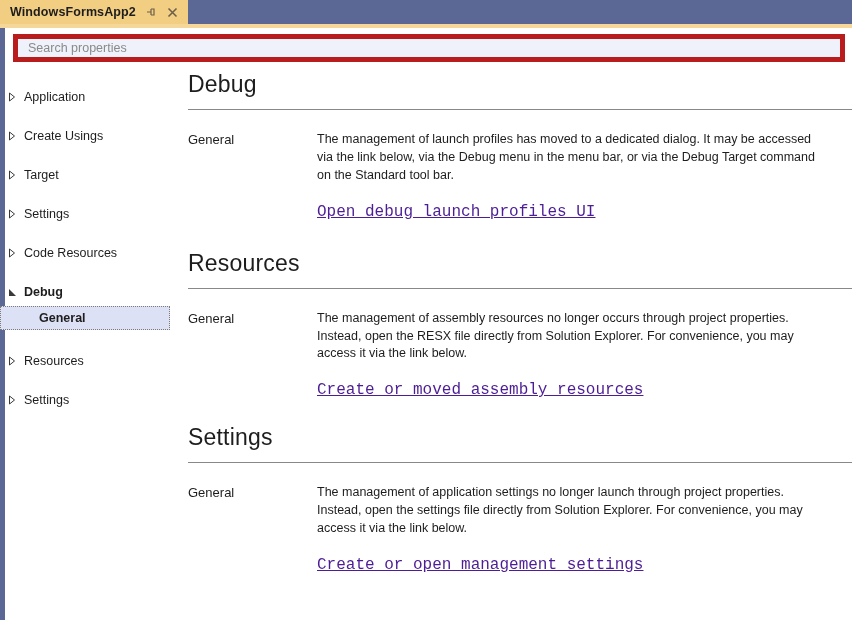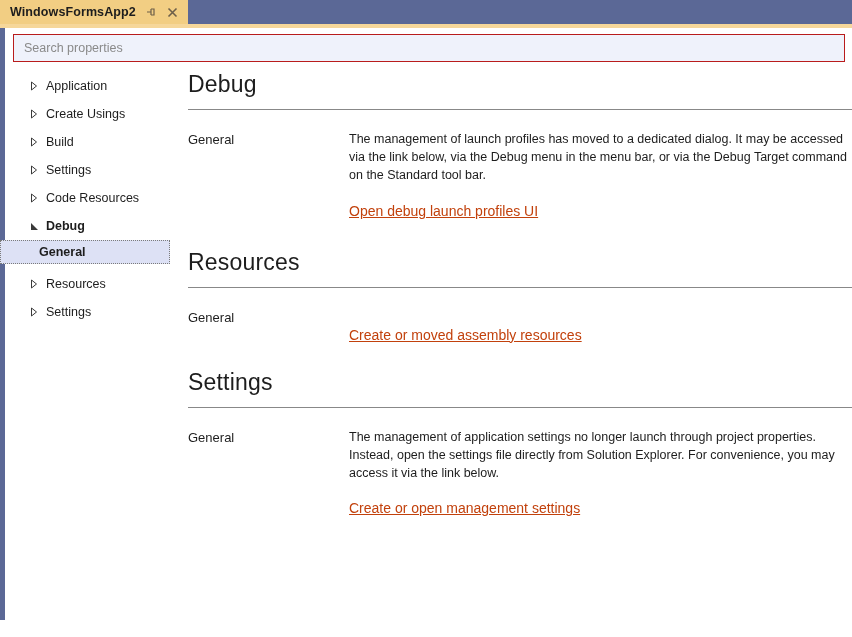--- a/index.html
+++ b/index.html
@@ -64,21 +64,21 @@
     position: absolute;
     top: 28px; left: 0;
     width: 852px; height: 40px;
     background: #ffffff;
   }
   .search-input {
     position: absolute;
     top: 6px; left: 13px;
     width: 832px; height: 28px;
     background: #eff2fb;
-    border: 1px solid #b91c1c;
+    border: 5px solid #b91c1c;
     border-radius: 0;
     outline: none;
     font-family: "Liberation Sans", sans-serif;
     font-size: 12.5px;
     color: #1d1d1d;
     padding: 0 10px;
   }
   .search-input::placeholder { color: #8a8a8a; opacity: 1; }
 
   
@@ -97,21 +97,22 @@
     background: #ffffff;
   }
   .nav-item {
     position: relative;
     height: 28px;
     display: flex;
     align-items: center;
     font-size: 12.5px;
     color: #1d1d1d;
     cursor: pointer;
-    padding-left: 22px;
+    padding-left: 0;
+    margin-top: 11px;
   }
   .nav-item .caret {
     width: 14px; height: 14px;
     margin-right: 5px;
     flex: 0 0 14px;
     display: inline-flex;
     align-items: center; justify-content: center;
   }
   .nav-item .caret svg { display: block; }
   .nav-item.expanded > .label { font-weight: bold; }
@@ -162,35 +163,35 @@
   .prop-label {
     width: 129px;
     flex: 0 0 129px;
     font-size: 13px;
     color: #1d1d1d;
     line-height: 1.35;
   }
   .prop-body {
     flex: 1 1 auto;
     max-width: 500px;
-    margin-left: 32px;
   }
   .prop-text {
     font-size: 12.5px;
     color: #1d1d1d;
     line-height: 1.42;
     margin: 0;
   }
   .prop-link {
     display: inline-block;
     margin-top: 18px;
-    font-size: 14px;
-    color: #c2410c;
+    font-size: 16px;
+    color: #4c1d95;
     text-decoration: underline;
     cursor: pointer;
+    font-family: Liberation Mono, monospace;
   }
   .section-block { margin-bottom: 26px; }
   .section-block:first-child { margin-bottom: 30px; }
 </style>
 </head>
 <body>
 
 <div id="app">
 
   <div class="tabstrip">
@@ -235,21 +236,21 @@
       </span>
       <span class="label">Create Usings</span>
     </div>
 
     <div class="nav-item">
       <span class="caret">
         <svg width="8" height="10" viewBox="0 0 8 10">
             <path d="M1.5 1 L6.5 5 L1.5 9 Z" fill="none" stroke="#3a3a3a" stroke-width="1"></path>
           </svg>
       </span>
-      <span class="label">Build</span>
+      <span class="label">Target</span>
     </div>
 
     <div class="nav-item">
       <span class="caret">
         <svg width="8" height="10" viewBox="0 0 8 10">
             <path d="M1.5 1 L6.5 5 L1.5 9 Z" fill="none" stroke="#3a3a3a" stroke-width="1"></path>
           </svg>
       </span>
       <span class="label">Settings</span>
     </div>
@@ -311,20 +312,21 @@
         </div>
       </div>
     </div>
 
     <div class="section-block">
       <div class="section-title">Resources</div>
       <hr class="section-rule">
       <div class="prop-row">
         <div class="prop-label">General</div>
         <div class="prop-body">
+          <p class="prop-text">The management of assembly resources no longer occurs through project properties. Instead, open the RESX file directly from Solution Explorer. For convenience, you may access it via the link below.</p>
           <a class="prop-link">Create or moved assembly resources</a>
         </div>
       </div>
     </div>
 
     <div class="section-block">
       <div class="section-title">Settings</div>
       <hr class="section-rule">
       <div class="prop-row">
         <div class="prop-label">General</div>

